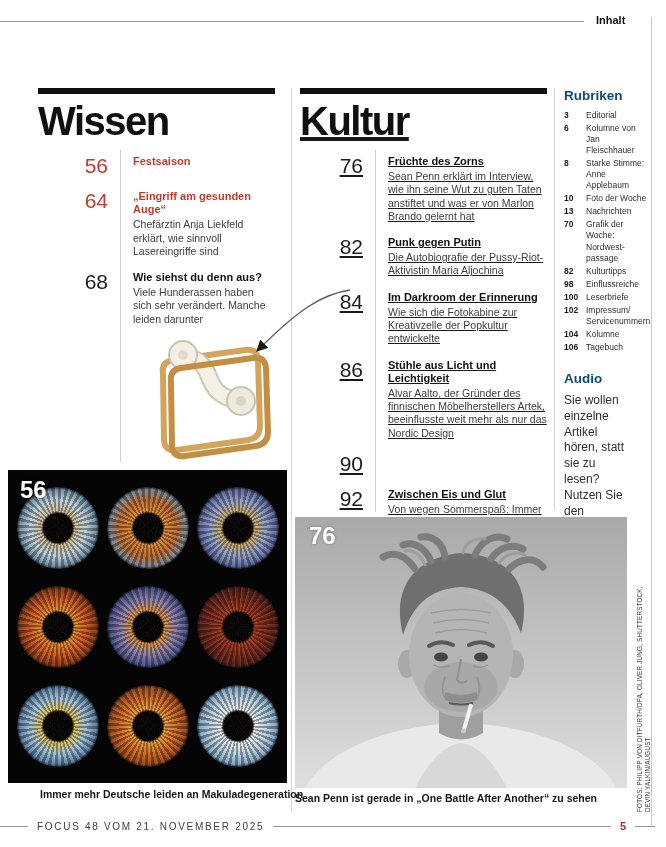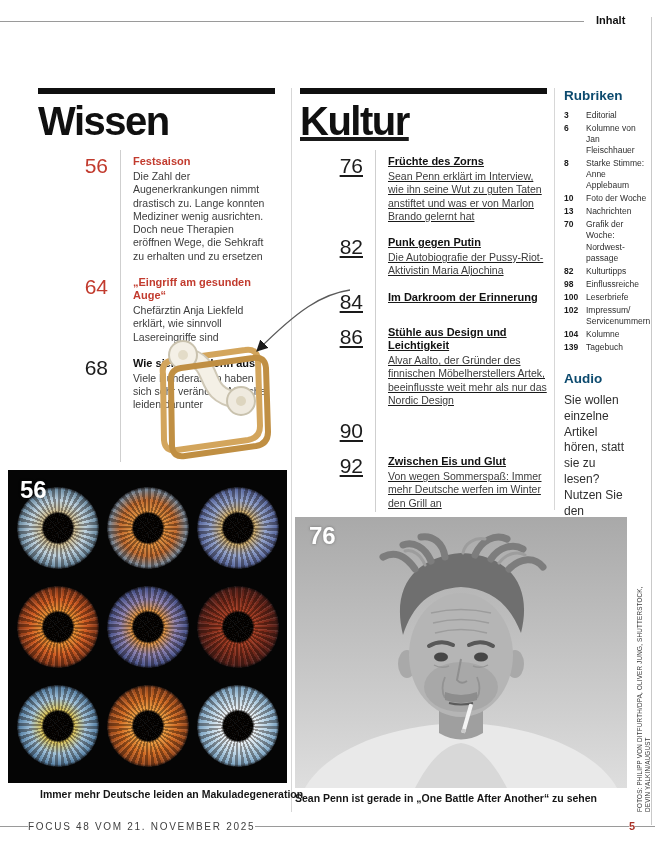--- a/index.html
+++ b/index.html
@@ -73,21 +73,21 @@
   .penn-block{position:absolute;left:295px;top:517px;width:332px;height:271px;}
 
   
   .credits{
     position:absolute;left:636px;top:812px;width:256px;height:15px;
     transform:rotate(-90deg);transform-origin:0 0;
     font-size:6.3px;line-height:1.2;color:#3a3a3a;letter-spacing:0.2px;white-space:nowrap;
   }
 
   
-  .footer{position:absolute;left:0;top:820px;width:655px;display:flex;align-items:center;}
+  .footer{position:absolute;left:0;top:820px;width:655px;display:flex;align-items:center;gap:9px;}
   .f-line{height:1px;background:#9a9a9a;}
   .f-a{width:28px;}
   .f-b{flex:1;}
   .f-c{width:20px;}
   .f-label{font-size:10px;letter-spacing:1.7px;color:#3f3f3f;}
   .f-num{font-size:11px;font-weight:bold;color:#a83228;}
 </style>
 </head>
 <body>
 
@@ -102,21 +102,20 @@
   <div class="numrule numrule-kultur"></div>
 
   <section class="col col-wissen">
     <div class="section-bar"></div>
     <h1>Wissen</h1>
     <div class="toc" id="toc-wissen">
   <div class="toc-entry accent">
     <div class="toc-num">56</div>
     <div class="toc-body">
       <div class="toc-title">Festsaison</div>
-      <div class="toc-desc">Die Zahl der Augenerkrankungen nimmt drastisch zu. Lange konnten Mediziner wenig ausrichten. Doch neue Therapien eröffnen Wege, die Sehkraft zu erhalten und zu ersetzen</div>
     </div>
   </div>
 
   <div class="toc-entry accent">
     <div class="toc-num">64</div>
     <div class="toc-body">
       <div class="toc-title">„Eingriff am gesunden Auge“</div>
       <div class="toc-desc">Chefärztin Anja Liekfeld erklärt, wie sinnvoll Lasereingriffe sind</div>
     </div>
   </div>
@@ -148,27 +147,28 @@
     <div class="toc-body">
       <div class="toc-title">Punk gegen Putin</div>
       <div class="toc-desc">Die Autobiografie der Pussy-Riot-Aktivistin Maria Aljochina</div>
     </div>
   </div>
 
   <div class="toc-entry">
     <div class="toc-num">84</div>
     <div class="toc-body">
       <div class="toc-title">Im Darkroom der Erinnerung</div>
+      <div class="toc-desc">Wie sich die Fotokabine zur Kreativzelle der Popkultur entwickelte</div>
     </div>
   </div>
 
   <div class="toc-entry">
     <div class="toc-num">86</div>
     <div class="toc-body">
-      <div class="toc-title">Stühle aus Design und Leichtigkeit</div>
+      <div class="toc-title">Stühle aus Licht und Leichtigkeit</div>
       <div class="toc-desc">Alvar Aalto, der Gründer des finnischen Möbelherstellers Artek, beeinflusste weit mehr als nur das Nordic Design</div>
     </div>
   </div>
 
   <div class="toc-entry">
     <div class="toc-num">90</div>
   </div>
 
   <div class="toc-entry">
     <div class="toc-num">92</div>
@@ -248,21 +248,21 @@
     <span class="rub-num">102</span>
     <span class="rub-label">Impressum/ Servicenummern</span>
   </div>
 
   <div class="rub-item">
     <span class="rub-num">104</span>
     <span class="rub-label">Kolumne</span>
   </div>
 
   <div class="rub-item">
-    <span class="rub-num">139</span>
+    <span class="rub-num">106</span>
     <span class="rub-label">Tagebuch</span>
   </div>
 </div>
     <h2 class="audio-h">Audio</h2>
     <p class="audio-text">Sie wollen einzelne Artikel hören, statt sie zu lesen? Nutzen Sie den jeweiligen QR-Code</p>
   </aside>
 
   <svg class="chair-svg" width="152" height="160" viewBox="0 0 152 160">
     <path d="M30,74 Q28,62 40,60 L112,50 Q124,48 125,60 L127,126 Q127,138 115,140 L44,150 Q32,152 31,140 Z" fill="none" stroke="#d3a55c" stroke-width="6" stroke-linejoin="round"></path>
     <path d="M52,56 C86,62 66,94 104,100" fill="none" stroke="#cfc8b6" stroke-width="18" stroke-linecap="round"></path>

